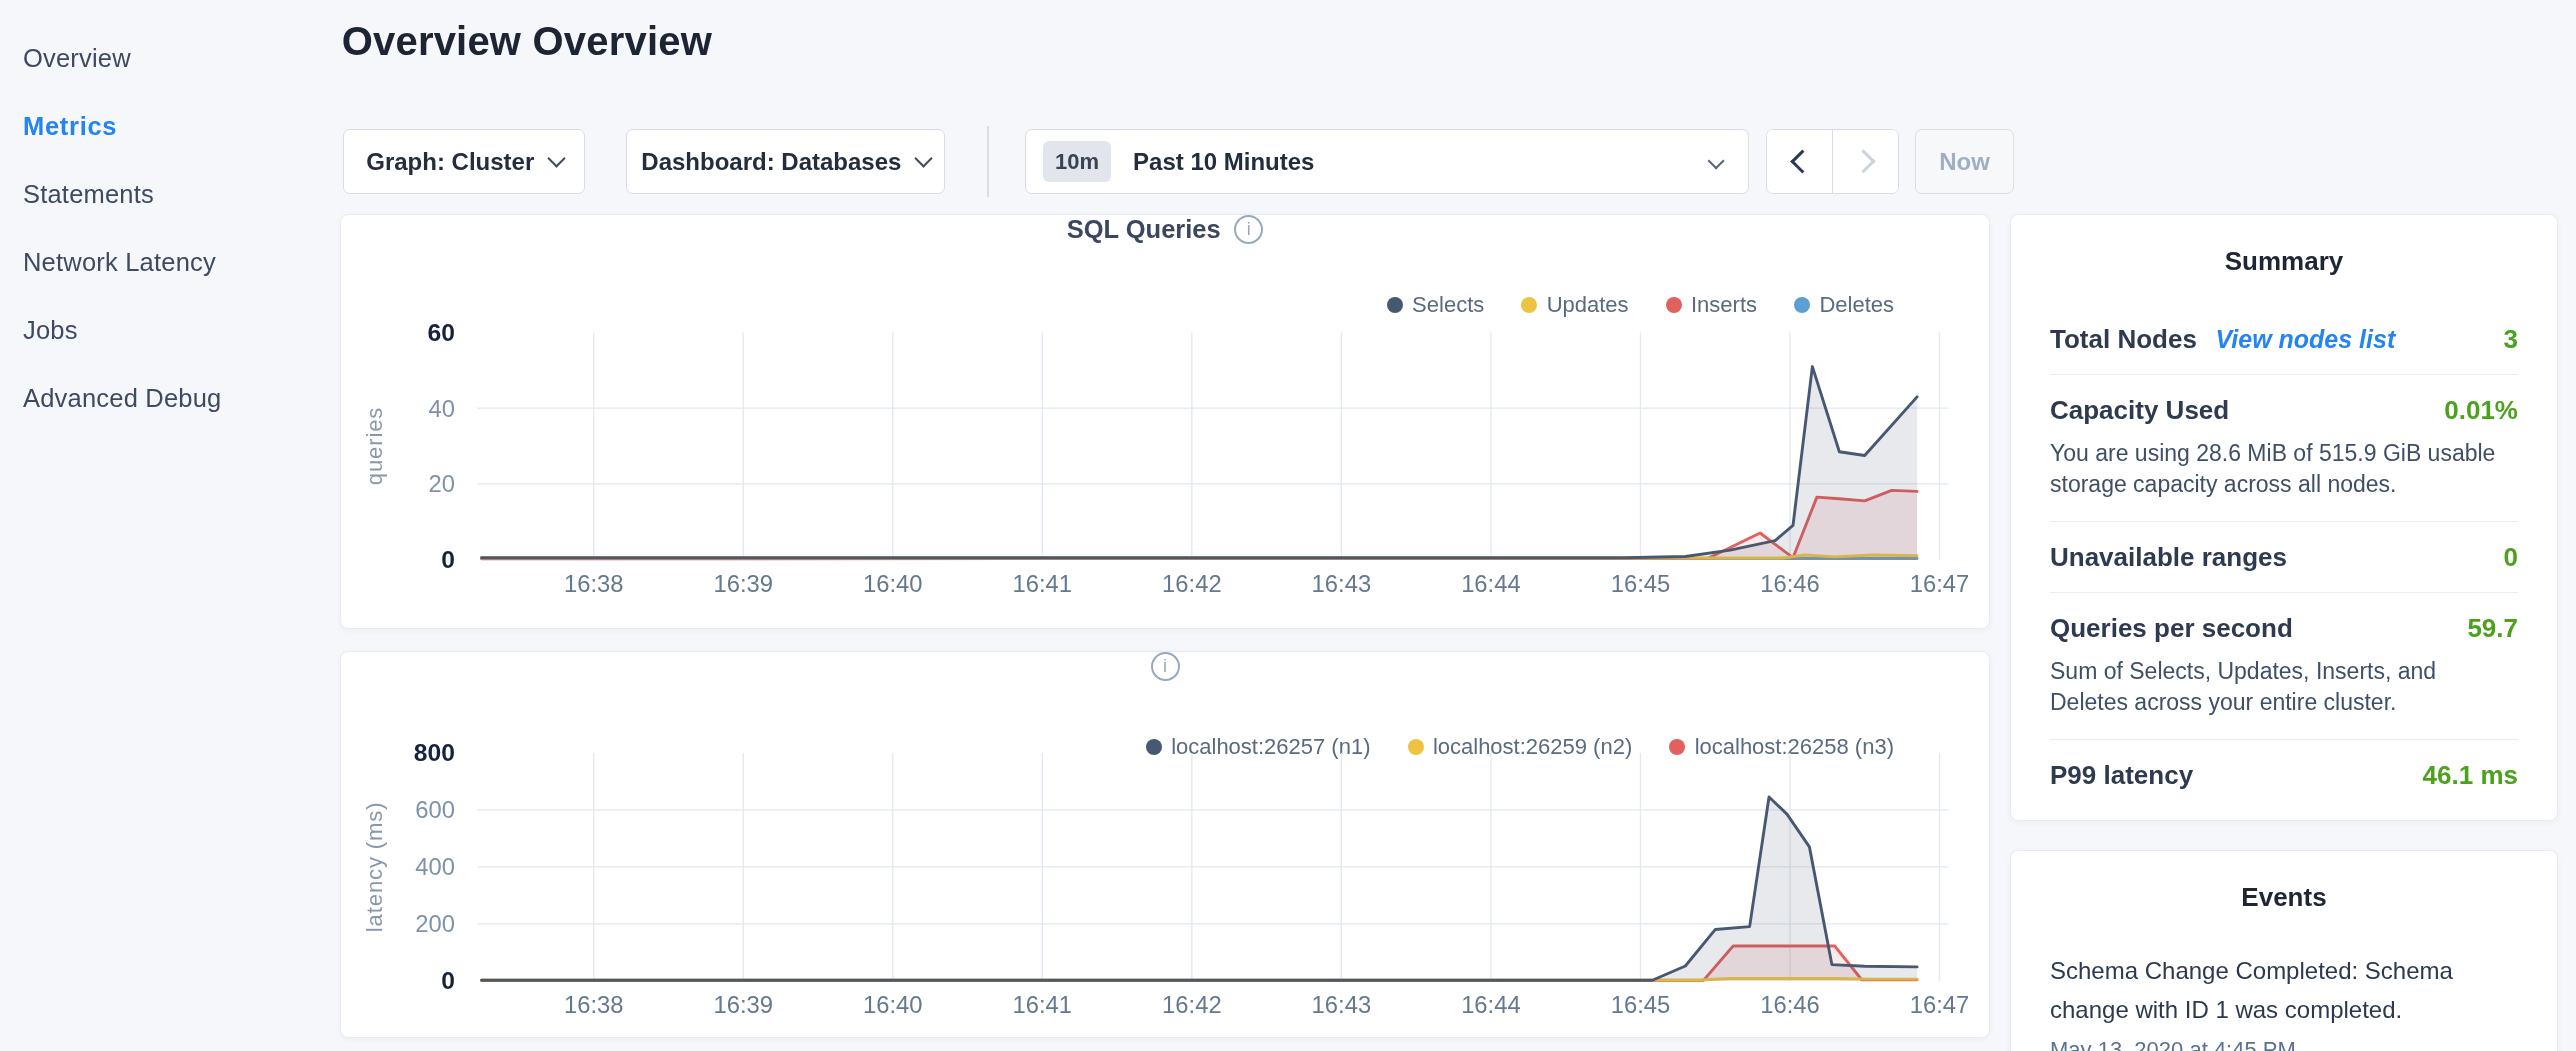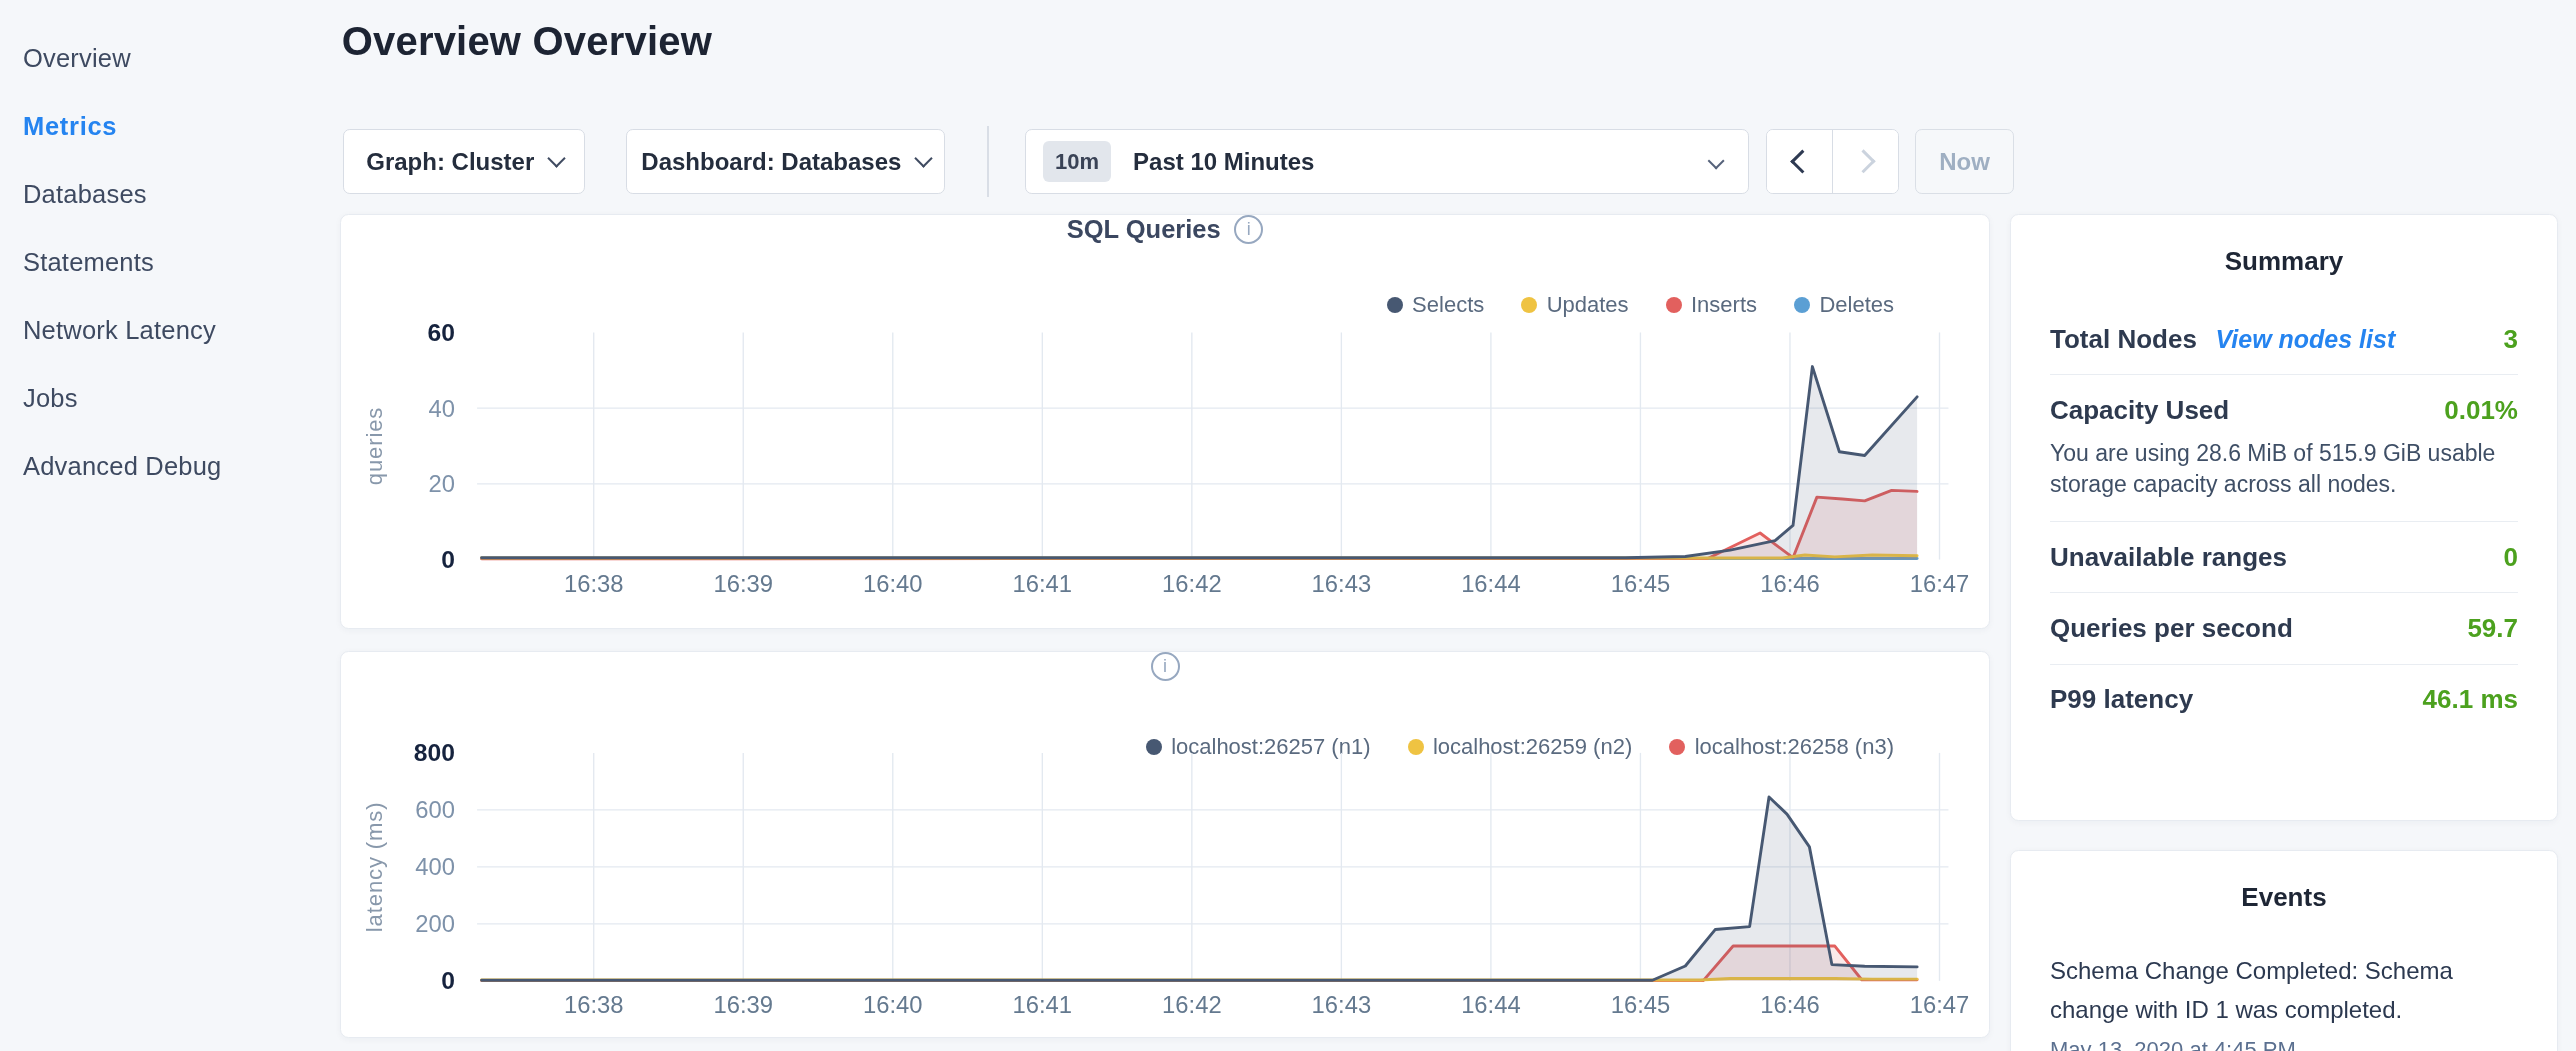--- a/index.html
+++ b/index.html
@@ -95,21 +95,20 @@
   .sdesc{margin:12px 0 1.7px 0;font-size:23px;color:#3f4f66;line-height:1.35;}
   .event-text{margin:39px 0 0 0;font-size:24px;color:#2c3950;line-height:1.62;}
   .event-when{margin:6.8px 0 0 0;font-size:22px;color:#5b7090;}
 </style>
 </head>
 <body>
 
 <nav class="sidebar">
   <a class="side-item">Overview</a>
   <a class="side-item active">Metrics</a>
-  <a class="side-item">Databases</a>
   <a class="side-item">Statements</a>
   <a class="side-item">Network Latency</a>
   <a class="side-item">Jobs</a>
   <a class="side-item">Advanced Debug</a>
 </nav>
 
 <main class="main">
   <h1 class="page-title">Overview Overview</h1>
 
   <div class="controls">
@@ -280,20 +279,21 @@
         <div class="sline">
           <span class="slabel">Unavailable ranges</span>
           <span class="sval">0</span>
         </div>
       </div>
       <div class="srow">
         <div class="sline">
           <span class="slabel">Queries per second</span>
           <span class="sval">59.7</span>
         </div>
+        <p class="sdesc">Sum of Selects, Updates, Inserts, and Deletes across your entire cluster.</p>
       </div>
       <div class="srow">
         <div class="sline">
           <span class="slabel">P99 latency</span>
           <span class="sval">46.1 ms</span>
         </div>
       </div>
     </div>
   </section>
 

